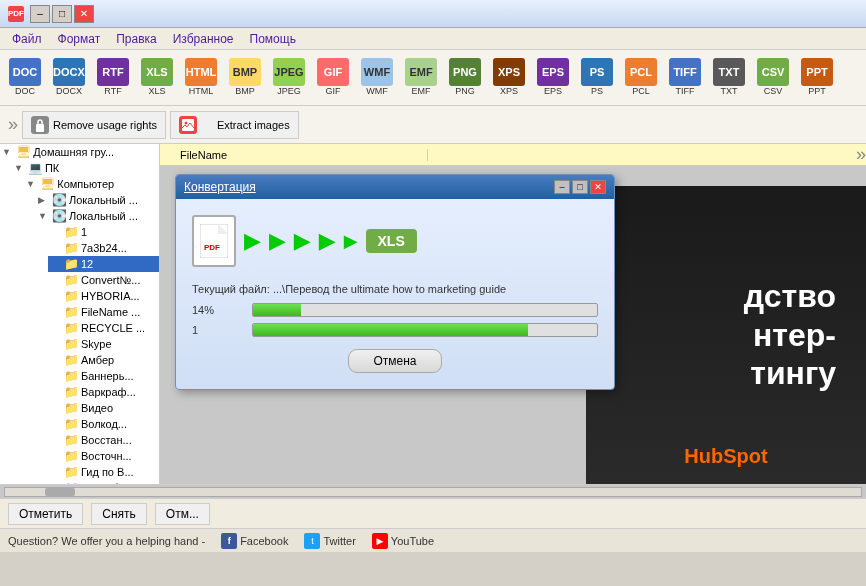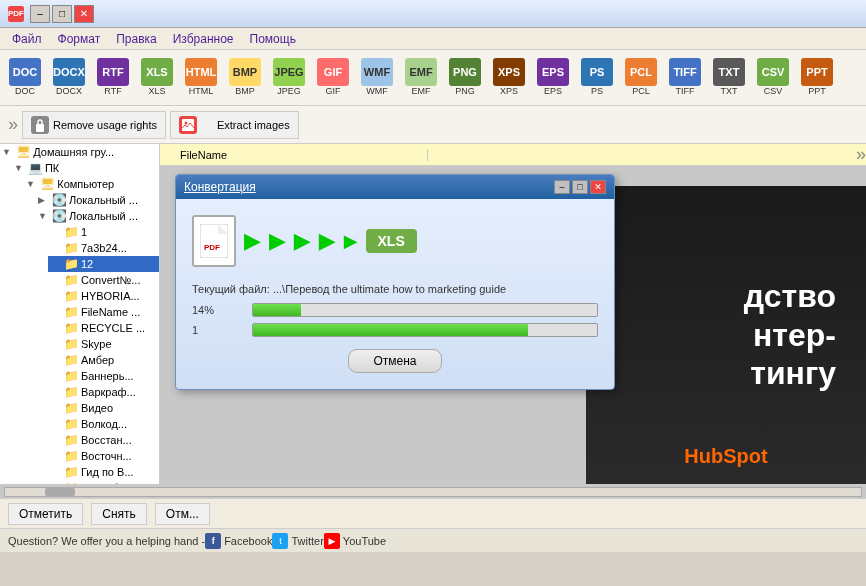--- a/index.html
+++ b/index.html
@@ -75,21 +75,21 @@
     .itog { font-size: 11px; margin: 4px 0; }
     .cancel-btn { display: block; margin: 12px auto 0; padding: 4px 24px; background: linear-gradient(to bottom, #f0f0f0, #d8d8d8); border: 1px solid #aaa; cursor: pointer; font-size: 12px; border-radius: 9px; }
 
     
     .bottom-bar { height: 30px; background: #f0ece0; border-top: 1px solid #ccc; display: flex; align-items: center; padding: 0 8px; font-size: 11px; gap: 8px; }
     .bottom-btn { padding: 3px 12px; background: #ffd700; border: 1px solid #ccc; cursor: pointer; font-size: 11px; font-weight: bold; color: #333; }
     .bottom-action { padding: 3px 10px; background: #f0f0f0; border: 1px solid #ccc; cursor: pointer; font-size: 12px; }
     .social-link { display: flex; align-items: center; gap: 3px; cursor: pointer; color: #333; }
 
     
-    .status-bar { height: 24px; background: #e8e4d8; border-top: 1px solid #ccc; display: flex; align-items: center; padding: 0 8px; font-size: 11px; }
+    .status-bar { height: 24px; background: #e8e4d8; border-top: 1px solid #ccc; display: flex; align-items: center; padding: 0 8px; font-size: 11px; gap: 16px; }
     .question-text { color: #333; }
     .fb-icon { width: 16px; height: 16px; background: #3b5998; color: white; font-size: 9px; font-weight: bold; display: flex; align-items: center; justify-content: center; border-radius: 2px; }
     .tw-icon { width: 16px; height: 16px; background: #1da1f2; color: white; font-size: 9px; display: flex; align-items: center; justify-content: center; border-radius: 2px; }
     .yt-icon { width: 16px; height: 16px; background: #ff0000; color: white; font-size: 9px; display: flex; align-items: center; justify-content: center; border-radius: 2px; }
 
     
     ::-webkit-scrollbar { width: 8px; height: 8px; }
     ::-webkit-scrollbar-track { background: #f0f0f0; }
     ::-webkit-scrollbar-thumb { background: #aaa; border-radius: 2px; }
 

